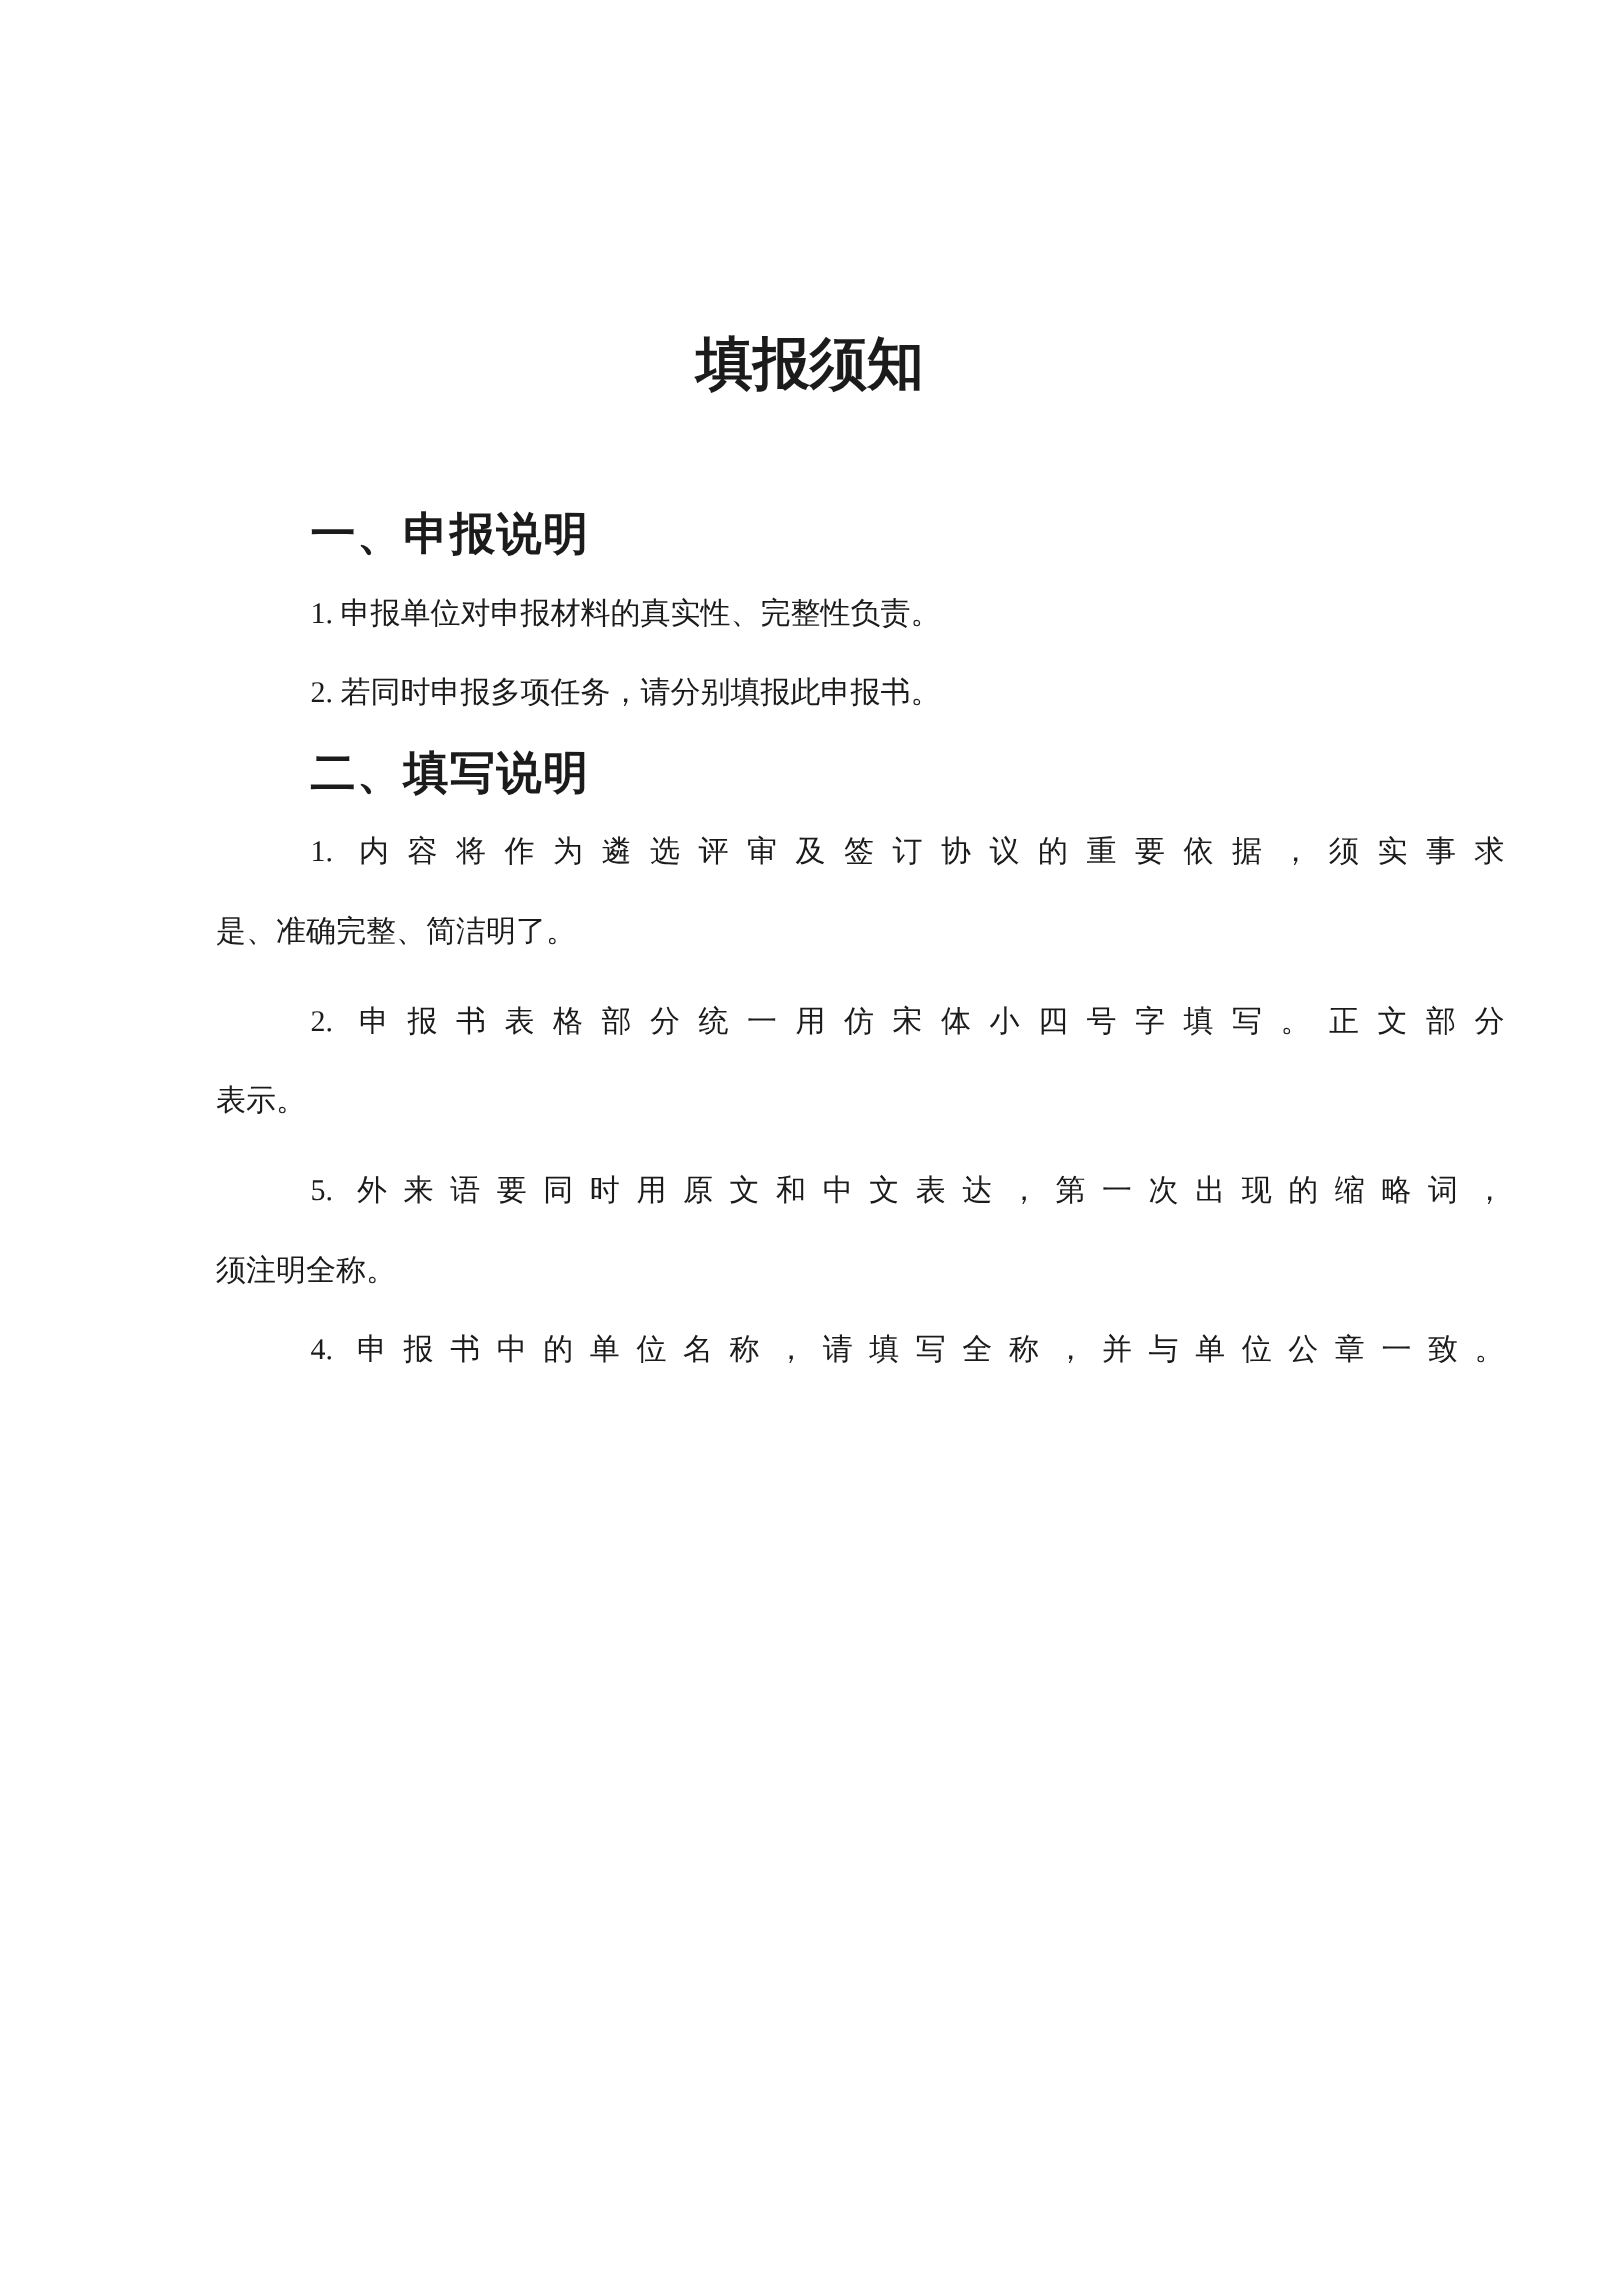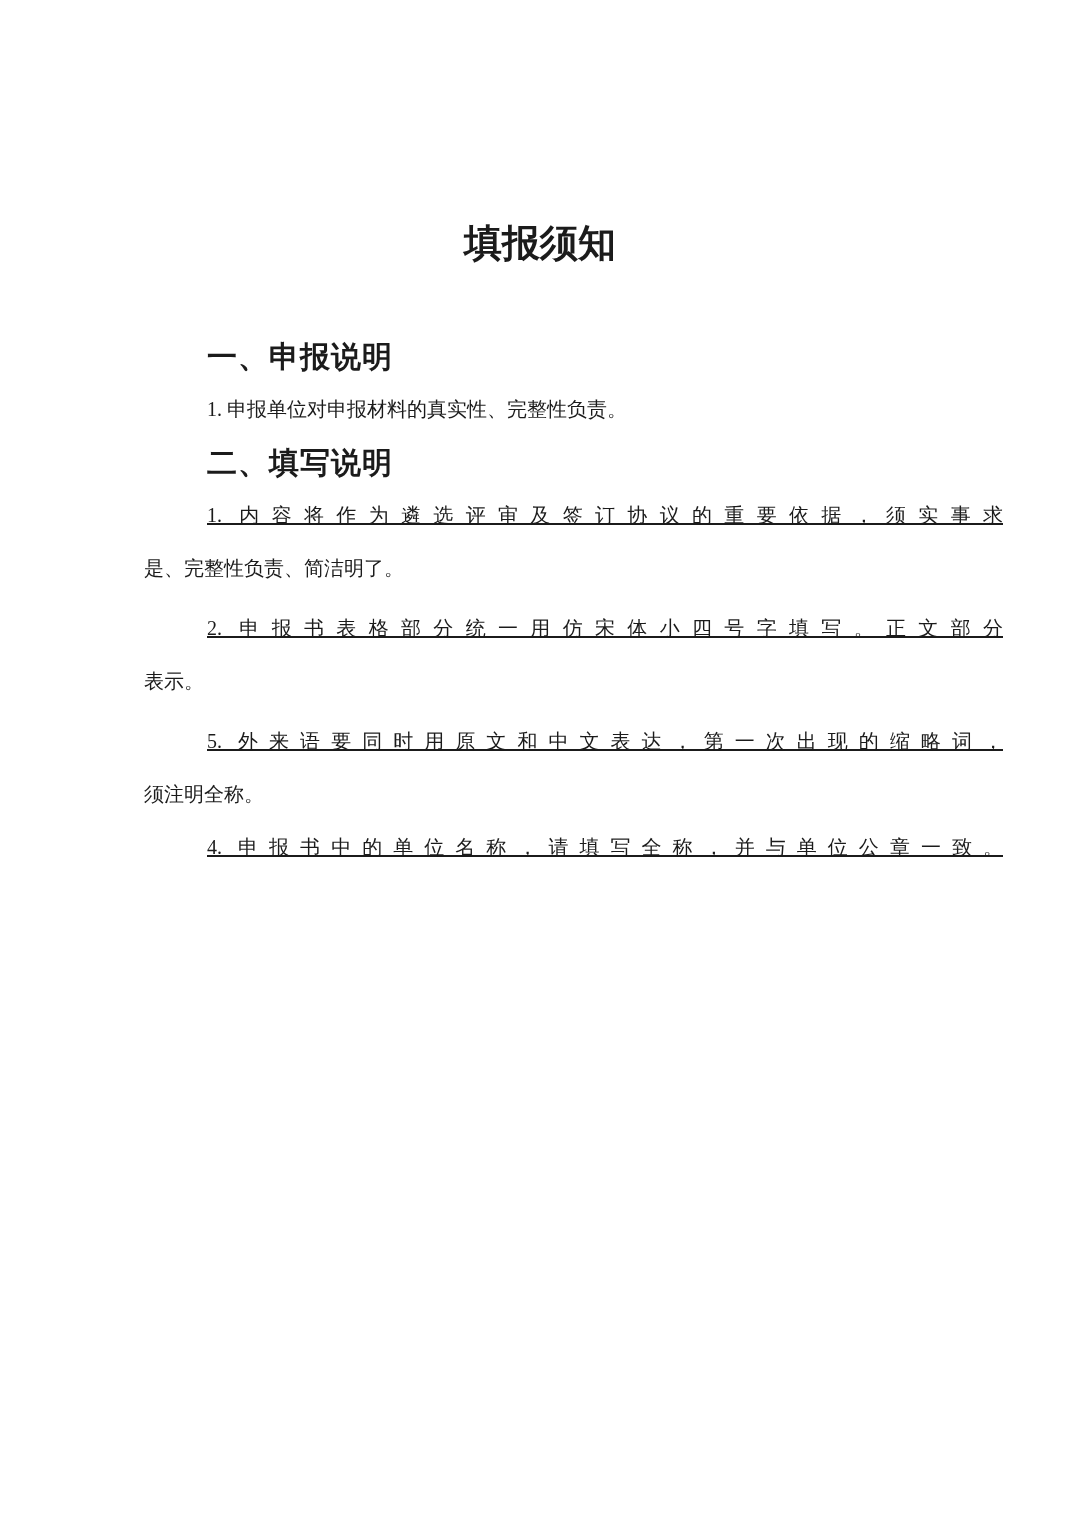--- a/index.html
+++ b/index.html
@@ -41,45 +41,45 @@
     font-weight: 700;
     font-size: 30px;
     letter-spacing: 1px;
   }
   .ind {
     padding-left: 63px; 
   }
   .just {
     text-align: justify;
     text-align-last: justify;
-    text-decoration: underline;
   }
   .gap {
     margin-top: 7px; 
   }
 </style>
 </head>
 <body>
 
 <div class="page">
 
   <h1 class="title">填报须知</h1>
 
   <div class="content">
 
     <div class="line head ind">一、申报说明</div>
 
     <div class="line ind">1. 申报单位对申报材料的真实性、完整性负责。</div>
 
+    <div class="line ind">2. 若同时申报多项任务，请分别填报此申报书。</div>
 
     <div class="line head ind">二、填写说明</div>
 
     <div class="line ind just">1. 内容将作为遴选评审及签订协议的重要依据，须实事求</div>
 
-    <div class="line">是、完整性负责、简洁明了。</div>
+    <div class="line">是、准确完整、简洁明了。</div>
 
     <div class="line ind just gap">2. 申报书表格部分统一用仿宋体小四号字填写。正文部分</div>
 
 
     <div class="line">表示。</div>
 
     <div class="line ind just gap">5. 外来语要同时用原文和中文表达，第一次出现的缩略词，</div>
 
     <div class="line">须注明全称。</div>
 

